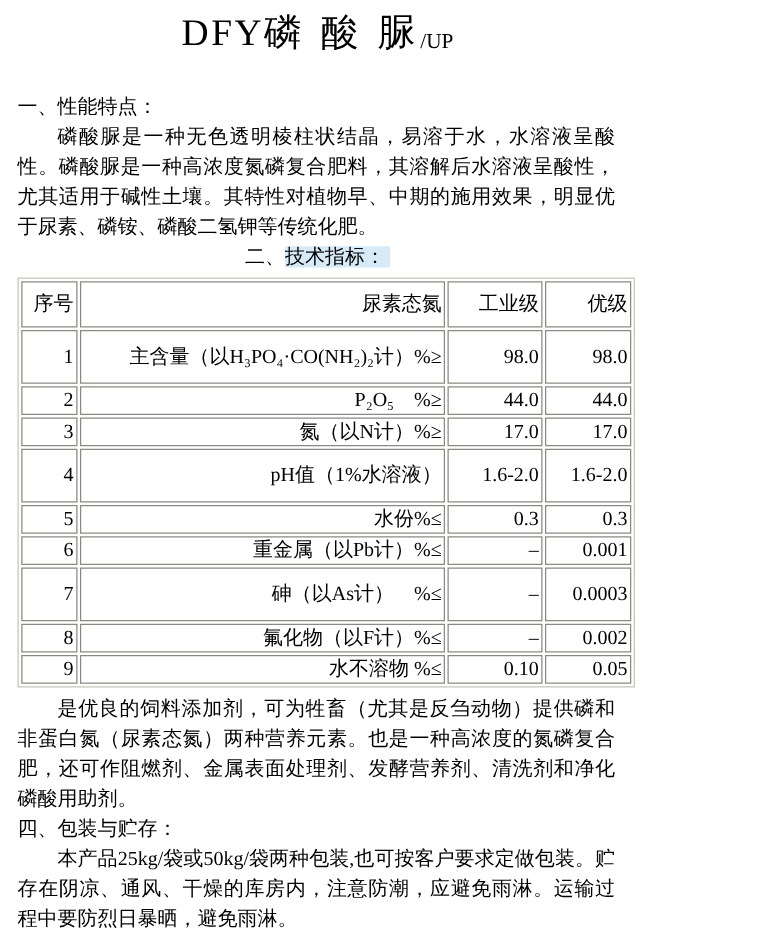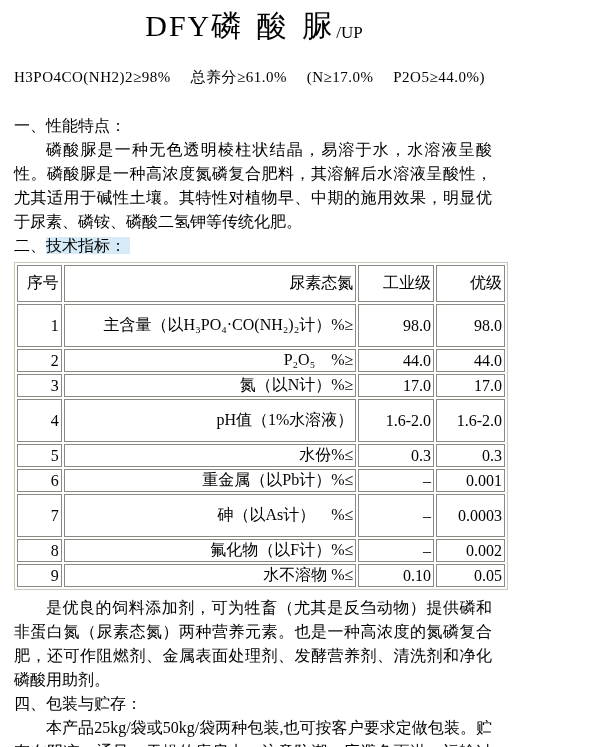--- a/index.html
+++ b/index.html
@@ -42,21 +42,21 @@
     letter-spacing: 0.5px;
     white-space: pre-wrap;
   }
   
   .section-heading {
     margin: 0 14px;
     font-size: 16px;
     line-height: 24px;
   }
   .heading-1 { margin-top: 27px; }
-  .heading-2 { margin-top: 0; }
+  .heading-2 { margin-top: 0; text-align: center; }
   .heading-3 { margin-top: 5px; }
   .heading-4 { margin-top: 0; }
   .para {
     margin: 0 16px 0 14px;
     font-size: 16px;
     line-height: 24px;
     text-indent: 2em;
     text-align: justify;
   }
   .hl {
@@ -91,21 +91,20 @@
 </style>
 </head>
 <body>
 
 <div class="page">
 
   <div class="title-wrap">
     <span class="title-main">DFY</span><span class="title-cn">磷 酸 脲</span><span class="title-suffix">/UP</span>
   </div>
 
-  <div class="spec-line">H3PO4CO(NH2)2≥98%　 总养分≥61.0%　 (N≥17.0%　 P2O5≥44.0%)</div>
 
   <div class="section-heading heading-1">一、性能特点：</div>
   <p class="para">磷酸脲是一种无色透明棱柱状结晶，易溶于水，水溶液呈酸性。磷酸脲是一种高浓度氮磷复合肥料，其溶解后水溶液呈酸性，尤其适用于碱性土壤。其特性对植物早、中期的施用效果，明显优于尿素、磷铵、磷酸二氢钾等传统化肥。</p>
 
   <div class="section-heading heading-2">
     <span>二、</span><span class="hl">技术指标：</span>
   </div>
 
   <table class="spec-table">
     <colgroup>

